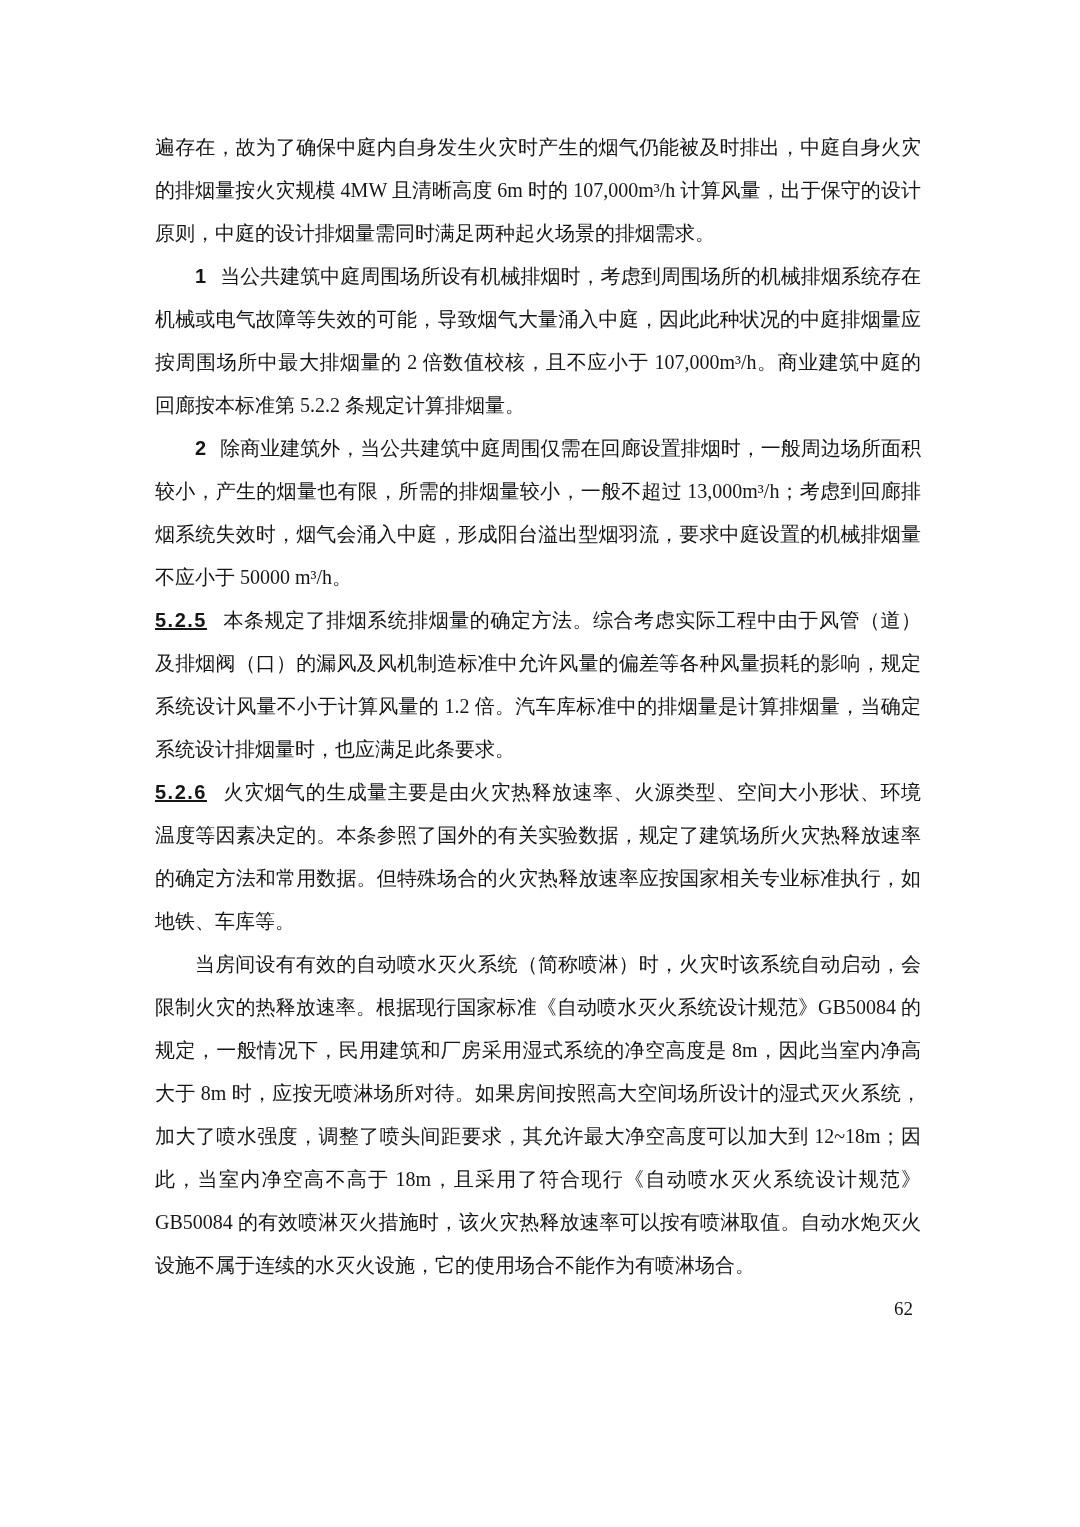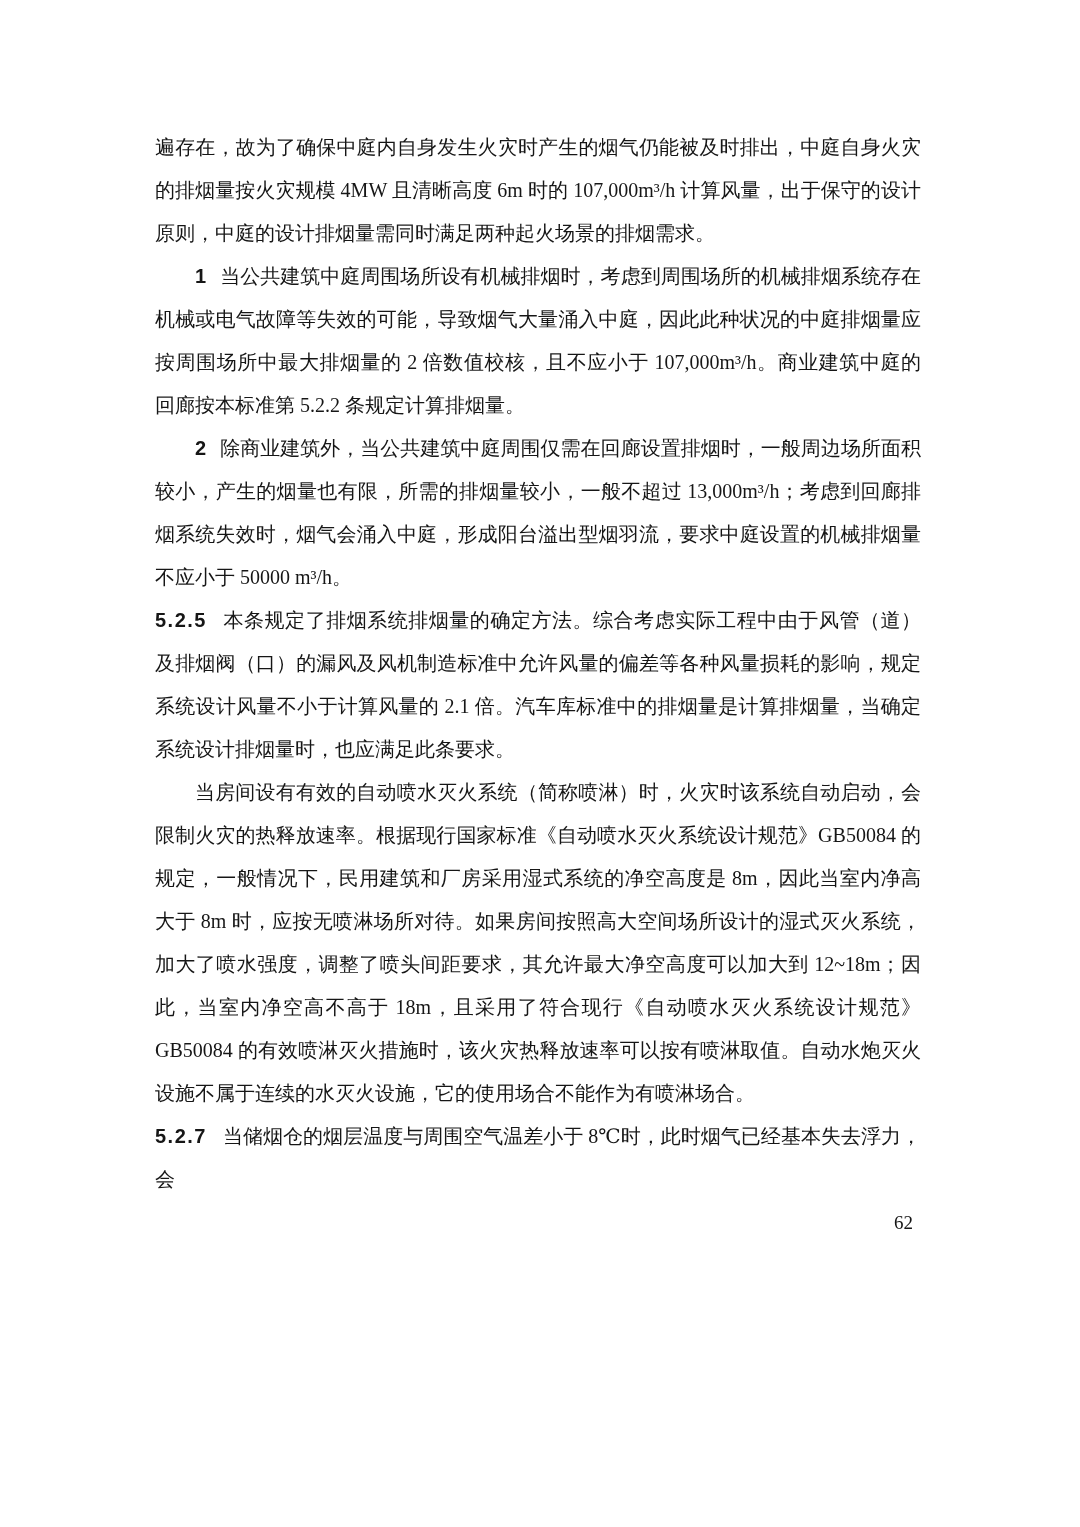--- a/index.html
+++ b/index.html
@@ -26,20 +26,21 @@
   .num {
     font-family: "Liberation Sans", "DejaVu Sans", sans-serif;
     font-weight: bold;
     margin-right: 0.7em;
   }
   .clause-num {
     font-family: "Liberation Sans", "DejaVu Sans", sans-serif;
     font-weight: bold;
     letter-spacing: 1.5px;
     margin-right: 0.8em;
+    text-decoration: underline;
   }
   .page-number {
     text-align: right;
     font-size: 19px;
     line-height: 43px;
     padding-right: 8px;
   }
 </style>
 </head>
 <body>
@@ -47,23 +48,23 @@
 <div class="page">
   <div class="text-column">
 
     <p><span>遍存在，故为了确保中庭内自身发生火灾时产生的烟气仍能被及时排出，中庭自身火灾的排烟量按火灾规模 4MW 且清晰高度 6m 时的 107,000m³/h 计算风量，出于保守的设计原则，中庭的设计排烟量需同时满足两种起火场景的排烟需求。</span></p>
 
     <p class="indent"><span class="num">1</span><span>当公共建筑中庭周围场所设有机械排烟时，考虑到周围场所的机械排烟系统存在机械或电气故障等失效的可能，导致烟气大量涌入中庭，因此此种状况的中庭排烟量应按周围场所中最大排烟量的 2 倍数值校核，且不应小于 107,000m³/h。商业建筑中庭的回廊按本标准第 5.2.2 条规定计算排烟量。</span></p>
 
     <p class="indent"><span class="num">2</span><span>除商业建筑外，当公共建筑中庭周围仅需在回廊设置排烟时，一般周边场所面积较小，产生的烟量也有限，所需的排烟量较小，一般不超过 13,000m³/h；考虑到回廊排烟系统失效时，烟气会涌入中庭，形成阳台溢出型烟羽流，要求中庭设置的机械排烟量不应小于 50000 m³/h。</span></p>
 
 
-    <p><span class="clause-num">5.2.5</span><span>本条规定了排烟系统排烟量的确定方法。综合考虑实际工程中由于风管（道）及排烟阀（口）的漏风及风机制造标准中允许风量的偏差等各种风量损耗的影响，规定系统设计风量不小于计算风量的 2.1 倍。汽车库标准中的排烟量是计算排烟量，当确定系统设计排烟量时，也应满足此条要求。</span></p>
+    <p><span class="clause-num">5.2.5</span><span>本条规定了排烟系统排烟量的确定方法。综合考虑实际工程中由于风管（道）及排烟阀（口）的漏风及风机制造标准中允许风量的偏差等各种风量损耗的影响，规定系统设计风量不小于计算风量的 1.2 倍。汽车库标准中的排烟量是计算排烟量，当确定系统设计排烟量时，也应满足此条要求。</span></p>
 
+    <p><span class="clause-num">5.2.6</span><span>火灾烟气的生成量主要是由火灾热释放速率、火源类型、空间大小形状、环境温度等因素决定的。本条参照了国外的有关实验数据，规定了建筑场所火灾热释放速率的确定方法和常用数据。但特殊场合的火灾热释放速率应按国家相关专业标准执行，如地铁、车库等。</span></p>
 
     <p class="indent"><span>当房间设有有效的自动喷水灭火系统（简称喷淋）时，火灾时该系统自动启动，会限制火灾的热释放速率。根据现行国家标准《自动喷水灭火系统设计规范》GB50084 的规定，一般情况下，民用建筑和厂房采用湿式系统的净空高度是 8m，因此当室内净高大于 8m 时，应按无喷淋场所对待。如果房间按照高大空间场所设计的湿式灭火系统，加大了喷水强度，调整了喷头间距要求，其允许最大净空高度可以加大到 12~18m；因此，当室内净空高不高于 18m，且采用了符合现行《自动喷水灭火系统设计规范》GB50084 的有效喷淋灭火措施时，该火灾热释放速率可以按有喷淋取值。自动水炮灭火设施不属于连续的水灭火设施，它的使用场合不能作为有喷淋场合。</span></p>
 
-    <p><span class="clause-num">5.2.7</span><span>当储烟仓的烟层温度与周围空气温差小于 8℃时，此时烟气已经基本失去浮力，会</span></p>
 
     <div class="page-number">62</div>
 
   </div>
 </div>
 
 </body></html>

